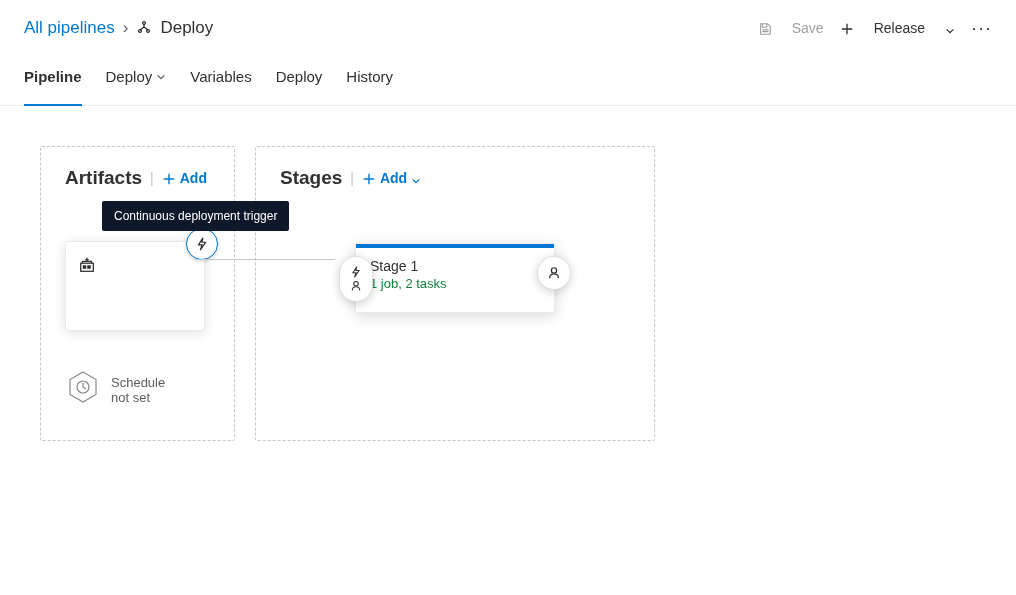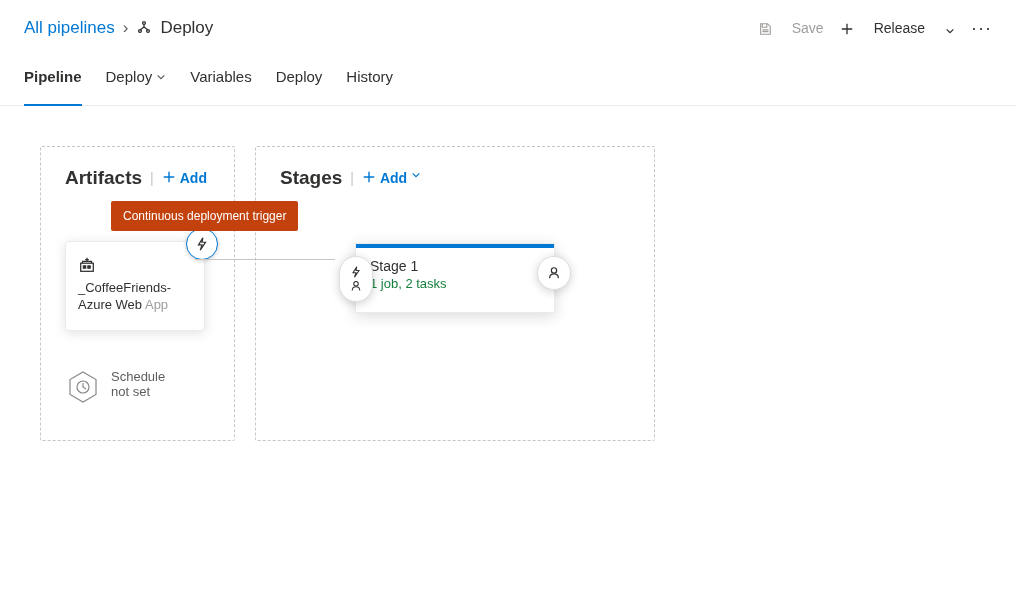--- a/index.html
+++ b/index.html
@@ -59,28 +59,28 @@
       border: 1px dashed #c8c6c4; border-radius: 2px;
       padding: 20px 24px; position: relative;
     }
     .artifacts-panel { width: 195px; height: 295px; }
     .stages-panel { width: 400px; height: 295px; }
 
     .panel-header { display: flex; align-items: center; gap: 8px; margin-bottom: 12px; }
     .panel-title { font-weight: 700; font-size: 19px; }
     .vsep { color: #c8c6c4; }
     .add-btn {
-      display: inline-flex; align-items: flex-start; gap: 4px;
+      display: inline-flex; align-items: flex-end; gap: 4px;
       color: #0078d4; font-weight: 600; cursor: pointer; font-size: 14px;
     }
 
     
     .tooltip {
-      position: absolute; top: 54px; left: 70px;
-      background: #c2410c; color: #fff; font-size: 12px;
+      position: absolute; top: 54px; left: 61px;
+      background: #0f172a; color: #fff; font-size: 12px;
       padding: 8px 12px; border-radius: 2px; white-space: nowrap;
       z-index: 10;
     }
 
     
     .artifact-card {
       position: relative; margin-top: 52px;
       border: 1px solid #edebe9; border-radius: 4px;
       box-shadow: 0 2px 12px rgba(0,0,0,0.12);
       padding: 14px 12px 12px 12px; width: 140px; height: 90px;
@@ -93,21 +93,21 @@
       display: flex; align-items: center; justify-content: center;
       box-shadow: 0 1px 4px rgba(0,0,0,0.2);
       cursor: pointer;
     }
     .artifact-icon { margin-bottom: 6px; }
     .artifact-name { font-size: 13px; line-height: 1.3; word-break: break-word; }
     .artifact-name .faded { color: #a19f9d; }
 
     
     .schedule-row {
-      display: flex; align-items: flex-start; gap: 10px;
+      display: flex; align-items: flex-end; gap: 10px;
       margin-top: 38px; color: #605e5c; font-size: 13px;
     }
     .schedule-hex {
       width: 36px; height: 36px; position: relative;
       display: flex; align-items: center; justify-content: center;
     }
 
     
     .connector {
       position: absolute;
@@ -237,24 +237,20 @@
           <svg width="18" height="18" viewBox="0 0 20 20">
               <g fill="none" stroke="#323130" stroke-width="1.4">
                 <path d="M10 2 L10 6 M8 4 L12 4"></path>
                 <rect x="3" y="8" width="14" height="9"></rect>
                 <path d="M5 8 V6 H15 V8"></path>
                 <rect x="6" y="11" width="2.5" height="2.5" fill="#323130"></rect>
                 <rect x="11" y="11" width="2.5" height="2.5" fill="#323130"></rect>
               </g>
             </svg>
         </div>
-        <div class="artifact-name">
-          <span>_CoffeeFriends-</span><br>
-          <span>Azure Web</span><span class="faded"> App</span>
-        </div>
       </div>
 
       <div class="schedule-row">
         <div class="schedule-hex">
           <svg width="36" height="36" viewBox="0 0 36 36">
             <polygon points="18,3 31,10.5 31,25.5 18,33 5,25.5 5,10.5" fill="none" stroke="#8a8886" stroke-width="1.2"></polygon>
             <circle cx="18" cy="18" r="6" fill="none" stroke="#8a8886" stroke-width="1.2"></circle>
             <path d="M18 14 V18 L21 20" fill="none" stroke="#8a8886" stroke-width="1.2"></path>
           </svg>
         </div>

